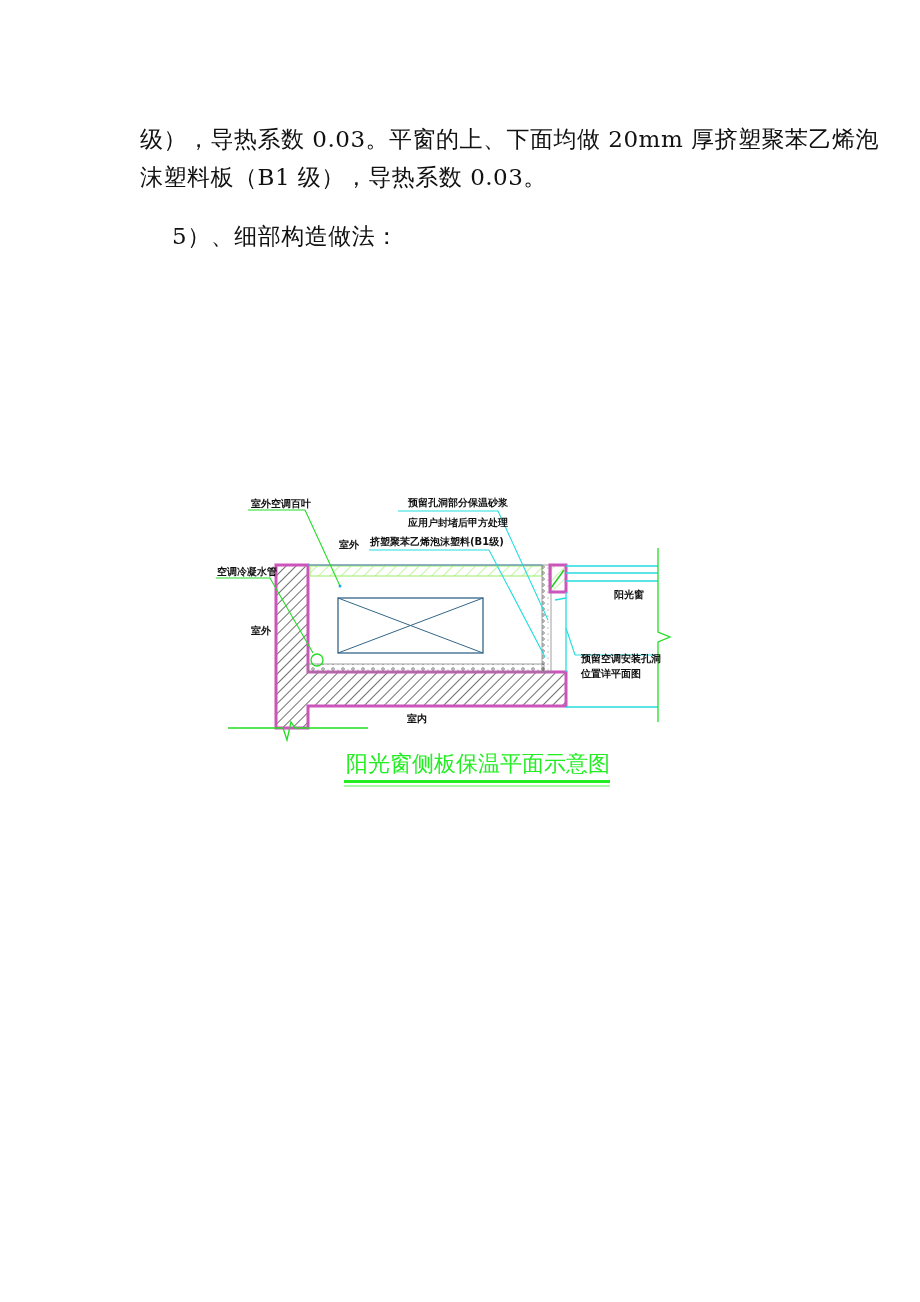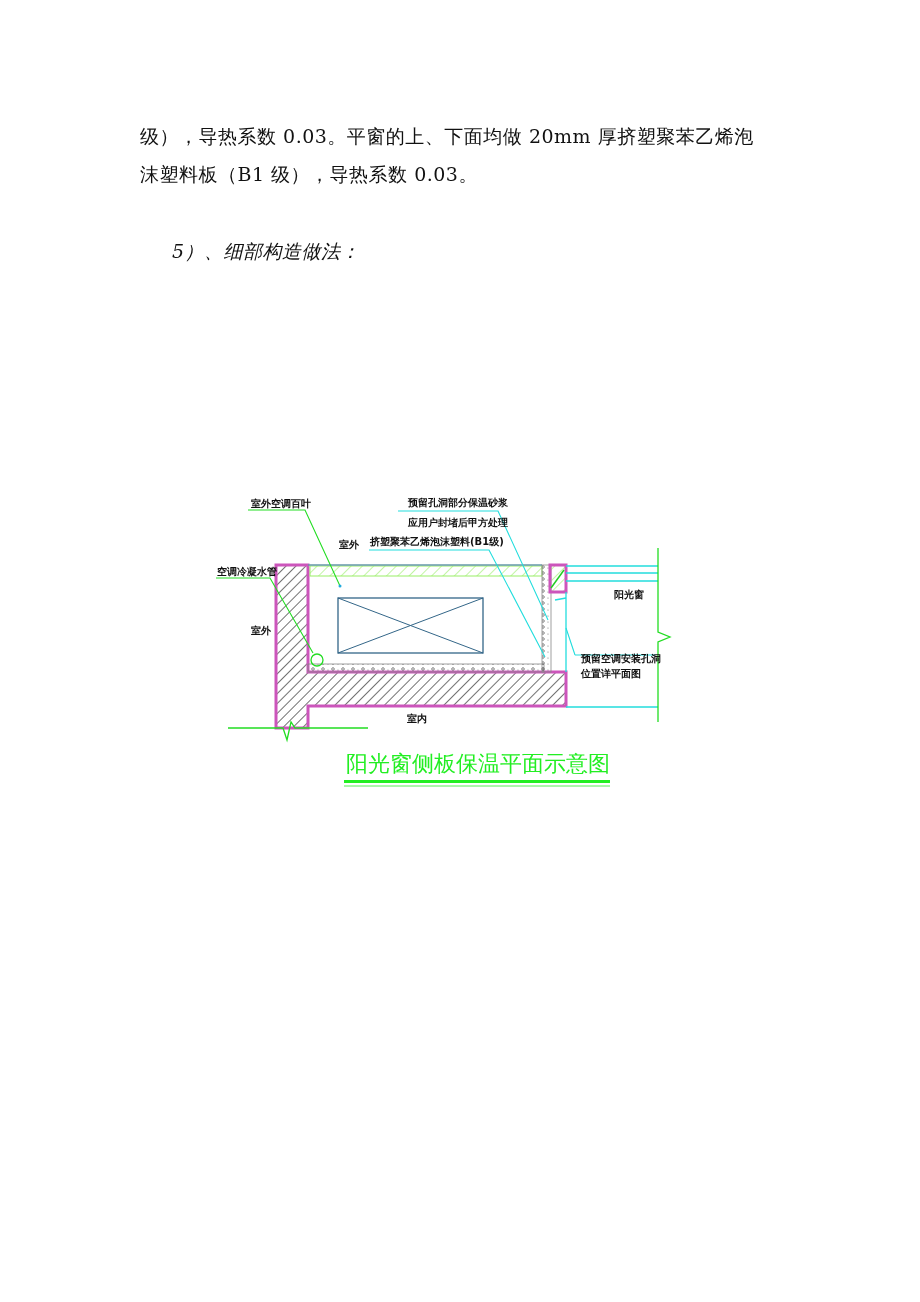--- a/index.html
+++ b/index.html
@@ -1,21 +1,21 @@
 <!DOCTYPE html>
 <html><head>
 <meta charset="utf-8">
 <style>
   html, body { margin: 0; padding: 0; background: #ffffff; }
   body { width: 920px; height: 1302px; position: relative; overflow: hidden;
          font-family: "DejaVu Serif", "Liberation Serif", serif; color: #111; }
-  .para { position: absolute; font-size: 19px; letter-spacing: 0.5px; white-space: nowrap; }
+  .para { position: absolute; font-size: 23px; letter-spacing: 0.5px; white-space: nowrap; }
   .p1 { left: 140px; top: 124px; }
   .p2 { left: 140px; top: 162px; }
-  .p3 { left: 172px; top: 239px; font-style: italic; }
+  .p3 { left: 172px; top: 221px; }
   svg.drawing { position: absolute; left: 0; top: 0; }
   .lbl { font-family: "DejaVu Sans", "Liberation Sans", sans-serif; font-size: 10px; font-weight: bold; fill: #111; }
   .title { font-family: "DejaVu Serif", "Liberation Serif", serif; font-size: 22px; fill: #22ee22; }
 </style>
 </head>
 <body>
 
 <div class="para p1">级），导热系数 0.03。平窗的上、下面均做 20mm 厚挤塑聚苯乙烯泡</div>
 <div class="para p2">沫塑料板（B1 级），导热系数 0.03。</div>
 <div class="para p3">5）、细部构造做法：</div>

